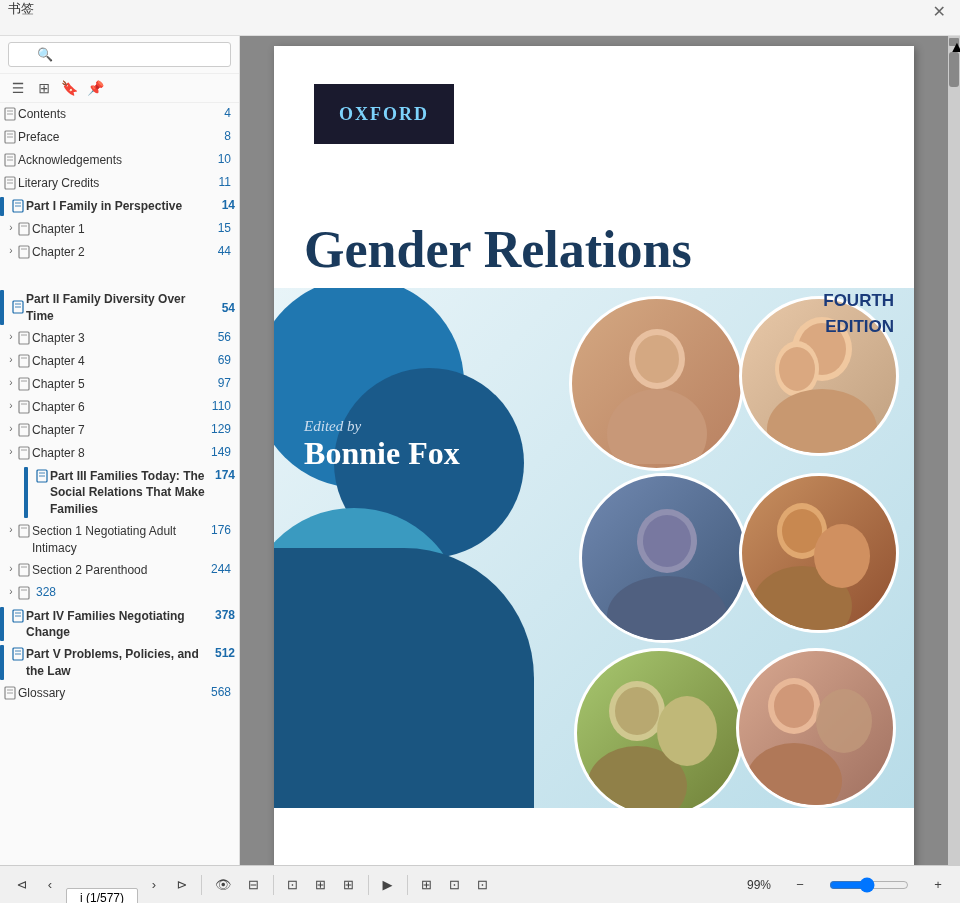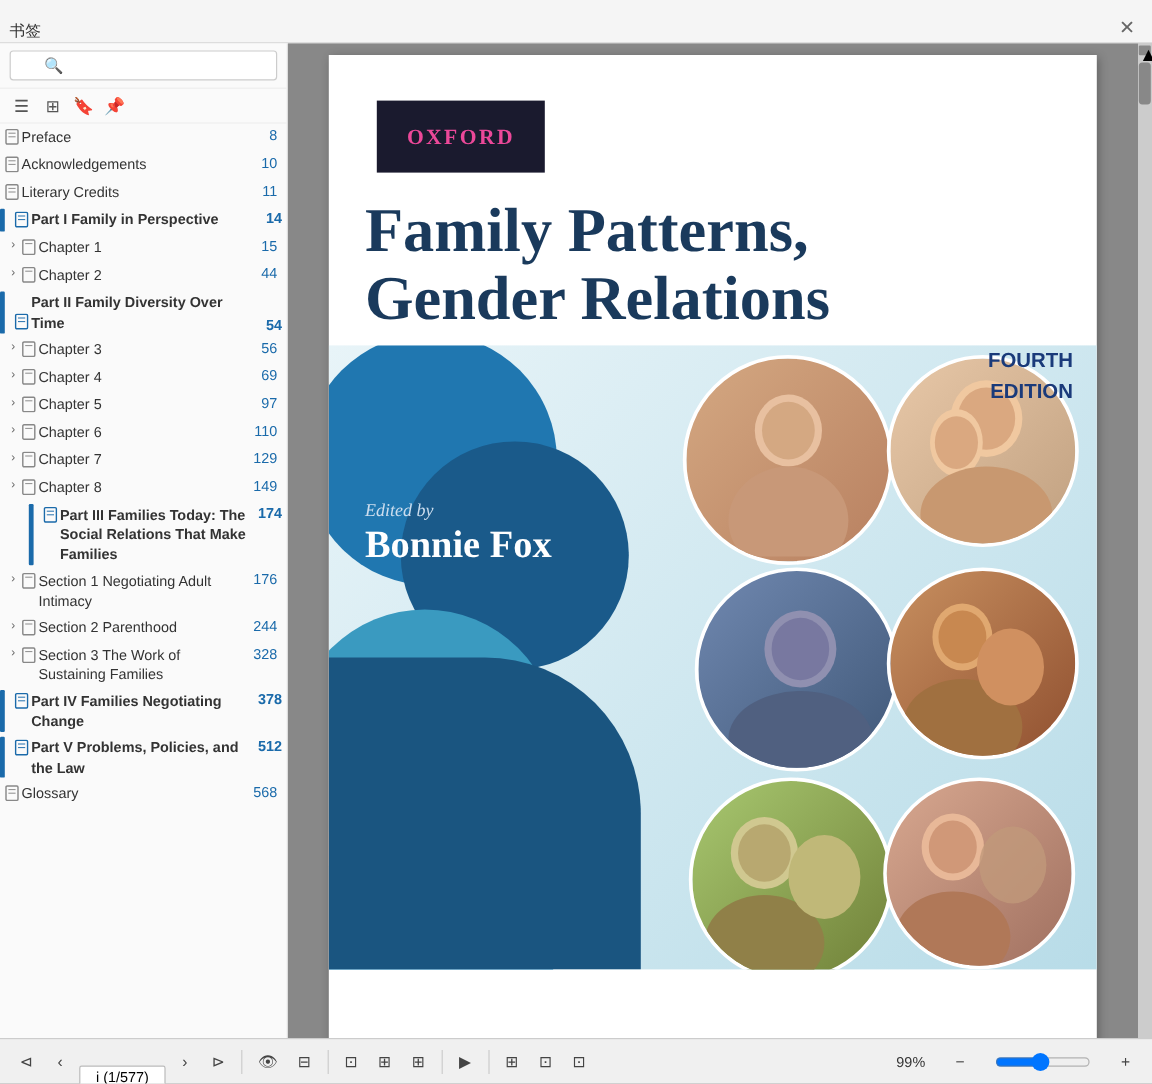--- a/index.html
+++ b/index.html
@@ -1,21 +1,21 @@
 <!DOCTYPE html>
 <html><head>
   <meta charset="utf-8">
   <style>
     * { box-sizing: border-box; margin: 0; padding: 0; }
     body { font-family: 'Microsoft YaHei', Arial, sans-serif; background: #e8e8e8; display: flex; flex-direction: column; height: 903px; overflow: hidden; }
 
     .app-container { display: flex; flex-direction: column; height: 100%; }
 
     
-    .top-bar { background: #f5f5f5; border-bottom: 1px solid #ddd; display: flex; align-items: flex-end; height: 36px; padding: 0 8px; gap: 8px; }
+    .top-bar { background: #f5f5f5; border-bottom: 1px solid #ddd; display: flex; align-items: flex-start; height: 36px; padding: 0 8px; gap: 8px; }
     .top-bar-title { font-size: 13px; color: #333; flex: 1; }
     .top-bar-close { font-size: 16px; color: #666; cursor: pointer; padding: 2px 6px; }
 
     
     .main-area { display: flex; flex: 1; overflow: hidden; }
 
     
     .sidebar { width: 240px; background: #fafafa; border-right: 1px solid #ddd; display: flex; flex-direction: column; overflow: hidden; flex-shrink: 0; }
 
     .sidebar-search { padding: 6px 8px; border-bottom: 1px solid #eee; }
@@ -44,21 +44,21 @@
     .content-area { flex: 1; background: #888; display: flex; align-items: stretch; justify-content: center; overflow: hidden; position: relative; }
 
     .page-wrapper { display: flex; justify-content: center; align-items: flex-start; width: 100%; height: 100%; overflow-y: auto; padding: 10px; }
     .page-wrapper::-webkit-scrollbar { width: 10px; }
     .page-wrapper::-webkit-scrollbar-thumb { background: #aaa; }
     .page-wrapper::-webkit-scrollbar-track { background: #ccc; }
 
     .book-page { background: white; width: 640px; min-height: 870px; box-shadow: 2px 2px 8px rgba(0,0,0,0.3); position: relative; overflow: hidden; flex-shrink: 0; }
 
     .oxford-logo { background: #1a1a2e; width: 140px; height: 60px; display: flex; align-items: center; justify-content: center; margin: 20px 20px 0; }
-    .oxford-logo span { color: #ec4899; font-size: 18px; font-weight: bold; letter-spacing: 2px; font-family: Georgia, serif; }
+    .oxford-logo span { color: #7dd3fc; font-size: 18px; font-weight: bold; letter-spacing: 2px; font-family: Georgia, serif; }
 
     .cover-title-area { padding: 20px 30px 10px; }
     .cover-title { font-size: 52px; font-weight: bold; color: #1a3a5c; line-height: 1.1; font-family: Georgia, serif; }
 
     .cover-graphic { width: 100%; height: 520px; background: linear-gradient(135deg, #e8f4f8 0%, #b8dce8 100%); position: relative; overflow: hidden; }
 
     .cover-editor-area { position: absolute; top: 130px; left: 30px; color: white; z-index: 10; }
 
     
     .bottom-toolbar { background: #f0f0f0; border-top: 1px solid #ccc; height: 38px; display: flex; align-items: center; padding: 0 10px; gap: 4px; }
@@ -91,20 +91,32 @@
 
       <div class="sidebar-icons">
         <div class="sidebar-icon">☰</div>
         <div class="sidebar-icon">⊞</div>
         <div class="sidebar-icon">🔖</div>
         <div class="sidebar-icon">📌</div>
       </div>
 
       <div class="sidebar-content">
 
+        <div class="toc-item">
+          <div class="toc-indent" style="width:4px"></div>
+          <div class="toc-page-icon">
+            <svg viewBox="0 0 12 14" fill="none">
+                <rect x="1" y="1" width="10" height="12" rx="1" stroke="#888" stroke-width="1.2"></rect>
+                <line x1="3" y1="4" x2="9" y2="4" stroke="#888" stroke-width="0.8"></line>
+                <line x1="3" y1="7" x2="9" y2="7" stroke="#888" stroke-width="0.8"></line>
+              </svg>
+          </div>
+          <span class="toc-label">Contents</span>
+          <span class="toc-page">4</span>
+        </div>
 
         <div class="toc-item">
           <div class="toc-indent" style="width:4px"></div>
           <div class="toc-page-icon">
             <svg viewBox="0 0 12 14" fill="none">
                 <rect x="1" y="1" width="10" height="12" rx="1" stroke="#888" stroke-width="1.2"></rect>
                 <line x1="3" y1="4" x2="9" y2="4" stroke="#888" stroke-width="0.8"></line>
                 <line x1="3" y1="7" x2="9" y2="7" stroke="#888" stroke-width="0.8"></line>
               </svg>
           </div>
@@ -171,21 +183,21 @@
           <div class="toc-page-icon">
             <svg viewBox="0 0 12 14" fill="none">
                 <rect x="1" y="1" width="10" height="12" rx="1" stroke="#888" stroke-width="1.2"></rect>
                 <line x1="3" y1="4" x2="9" y2="4" stroke="#888" stroke-width="0.8"></line>
               </svg>
           </div>
           <span class="toc-label">Chapter 2</span>
           <span class="toc-page">44</span>
         </div>
 
-        <div class="toc-item part" style="align-items:flex-end; padding:2px 0 2px 0;">
+        <div class="toc-item part" style="align-items:center; padding:2px 0 2px 0;margin-top:24px;">
           <div class="part-indicator"></div>
           <div style="width:6px; flex-shrink:0;"></div>
           <div class="toc-page-icon" style="margin-top:2px;">
             <svg viewBox="0 0 12 14" fill="none">
                 <rect x="1" y="1" width="10" height="12" rx="1" stroke="#1a6aaa" stroke-width="1.2"></rect>
                 <line x1="3" y1="4" x2="9" y2="4" stroke="#1a6aaa" stroke-width="0.8"></line>
                 <line x1="3" y1="7" x2="9" y2="7" stroke="#1a6aaa" stroke-width="0.8"></line>
               </svg>
           </div>
           <span class="toc-label" style="font-weight:bold;">Part II  Family Diversity Over Time</span>
@@ -289,21 +301,20 @@
           <span class="toc-page">244</span>
         </div>
 
         <div class="toc-item">
           <div class="toc-indent" style="width:4px"></div>
           <div class="toc-arrow">›</div>
           <div class="toc-page-icon"><svg viewBox="0 0 12 14" fill="none">
                 <rect x="1" y="1" width="10" height="12" rx="1" stroke="#888" stroke-width="1.2"></rect>
                 <line x1="3" y1="4" x2="9" y2="4" stroke="#888" stroke-width="0.8"></line>
               </svg></div>
-          <span class="toc-label">Section 3  The Work of Sustaining Families</span>
           <span class="toc-page">328</span>
         </div>
 
         <div class="toc-item part" style="align-items:stretch; padding:2px 0 2px 0;">
           <div class="part-indicator"></div>
           <div style="width:6px; flex-shrink:0;"></div>
           <div class="toc-page-icon" style="margin-top:2px;">
             <svg viewBox="0 0 12 14" fill="none">
                 <rect x="1" y="1" width="10" height="12" rx="1" stroke="#1a6aaa" stroke-width="1.2"></rect>
                 <line x1="3" y1="4" x2="9" y2="4" stroke="#1a6aaa" stroke-width="0.8"></line>
@@ -346,21 +357,21 @@
         <div class="book-page">
 
           <div style="padding: 18px 20px 0;">
             <div class="oxford-logo">
               <span>OXFORD</span>
             </div>
           </div>
 
           <div class="cover-title-area">
             <div class="cover-title">
-              <span>Family Patterns,</span><br>
+              <br>
               <span>Gender Relations</span>
             </div>
           </div>
 
           <div class="cover-graphic">
 
             <div style="position:absolute; width:210px; height:210px; border-radius:50%; background:#2077b0; top:-10px; left:-20px;"></div>
             <div style="position:absolute; width:190px; height:190px; border-radius:50%; background:#1a5a8a; top:80px; left:60px;"></div>
             <div style="position:absolute; width:220px; height:220px; border-radius:50%; background:#3a9ac0; top:220px; left:-30px;"></div>
             <div style="position:absolute; width:200px; height:200px; border-radius:50%; background:#1a4a7a; top:300px; left:50px;"></div>

